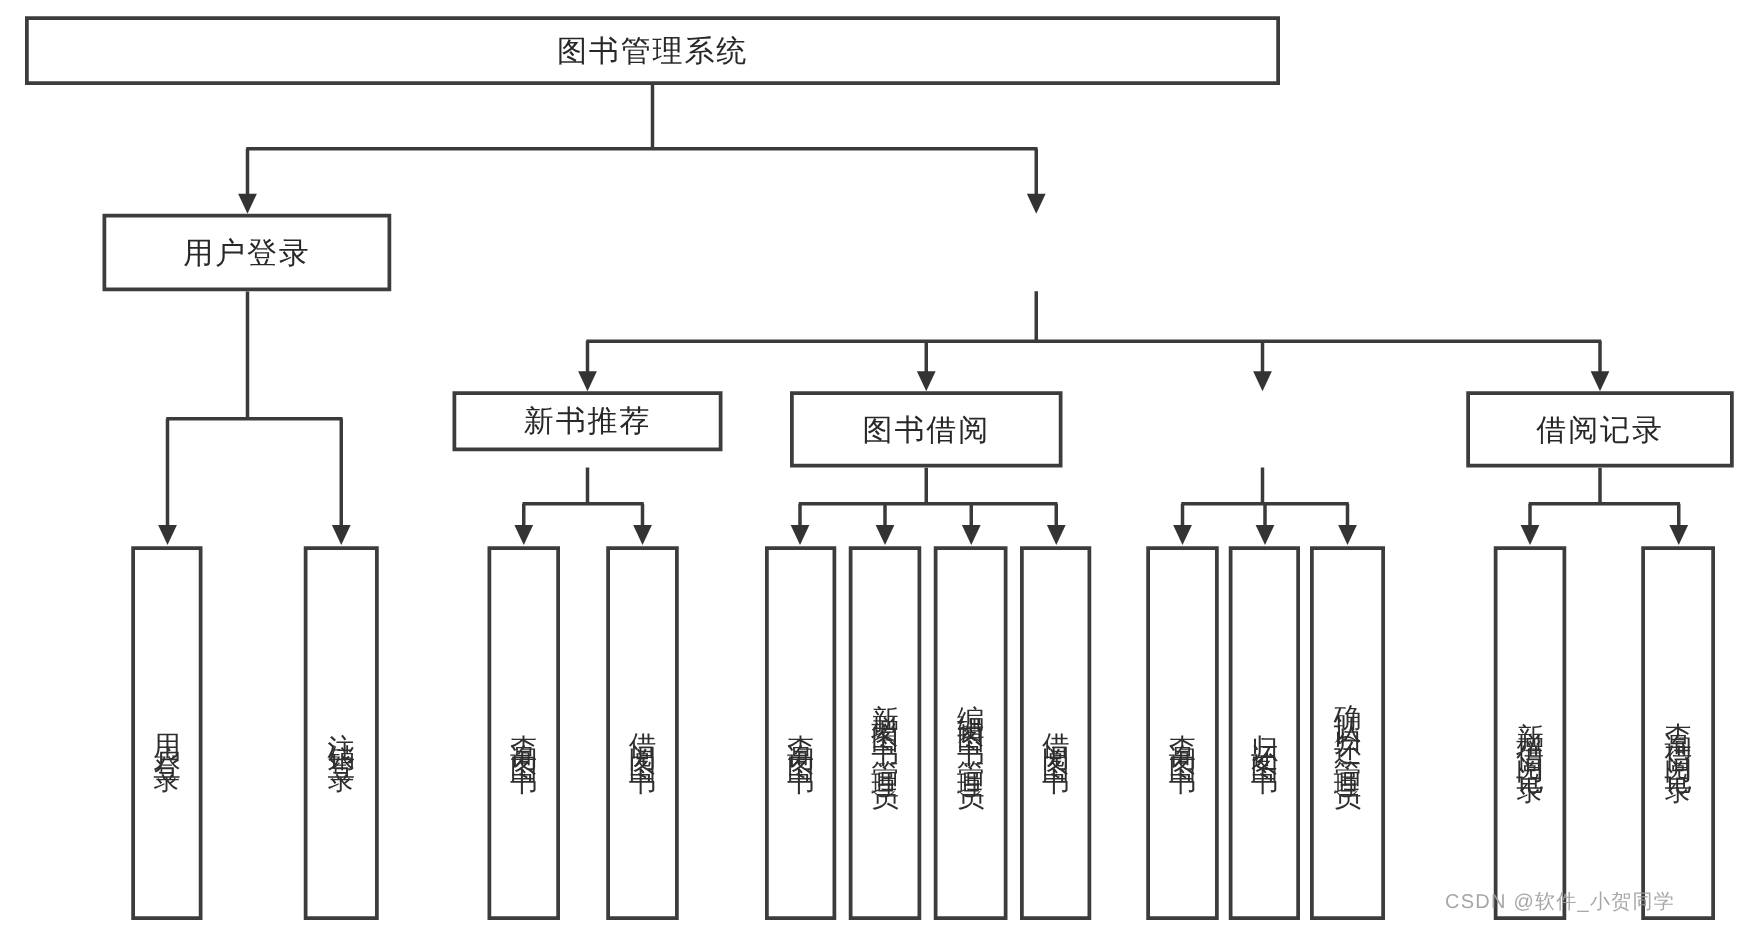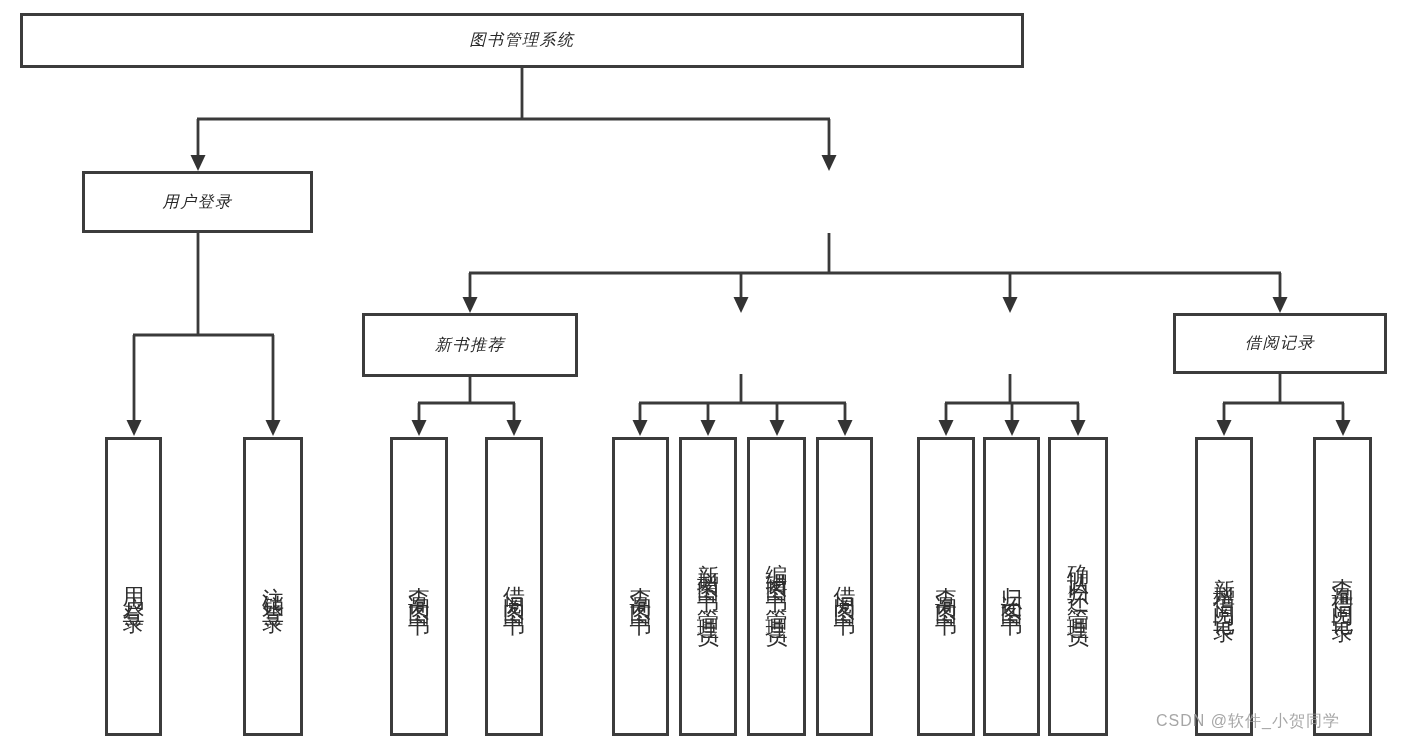--- a/index.html
+++ b/index.html
@@ -7,21 +7,21 @@
   .canvas {
     position:relative; width:1405px; height:747px; background:#ffffff;
     font-family:"Liberation Sans","DejaVu Sans",sans-serif; overflow:hidden;
   }
   .wires { position:absolute; left:0; top:0; width:1405px; height:747px; }
   .node {
     position:absolute; box-sizing:border-box; background:#ffffff;
     border:3px solid #3c3c3c; display:flex; align-items:center; justify-content:center;
     color:#282828;
   }
-  .h-node { font-size:16px; letter-spacing:1.5px; white-space:nowrap;font-style:italic; }
+  .h-node { font-size:24px; letter-spacing:1.5px; white-space:nowrap; }
   .leaf .vtext {
     writing-mode:vertical-rl; text-orientation:mixed;
     font-size:22px; line-height:1.0; letter-spacing:9px; white-space:nowrap;
     color:#2e2e2e;
   }
   .watermark {
     position:absolute; left:1156px; top:711px; width:246px;
     font-size:16px; letter-spacing:1px; color:rgba(158,158,158,0.92);
     white-space:nowrap; z-index:5;
   }
@@ -87,22 +87,25 @@
     </svg>
 
   <div class="node h-node" style="left:20px; top:13px; width:1004px; height:55px;">
     <span>图书管理系统</span>
   </div>
 
   <div class="node h-node" style="left:82px; top:171px; width:231px; height:62px;">
     <span>用户登录</span>
   </div>
 
-  <div class="node h-node" style="left:362px; top:313px; width:216px; height:64px;">
+  <div class="node h-node" style="left:362px; top:313px; width:216px; height:48px;">
     <span>新书推荐</span>
+  </div>
+  <div class="node h-node" style="left:632px; top:313px; width:218px; height:61px;">
+    <span>图书借阅</span>
   </div>
   <div class="node h-node" style="left:1173px; top:313px; width:214px; height:61px;">
     <span>借阅记录</span>
   </div>
 
   <div class="node leaf" style="left:105px; top:437px; width:57px; height:299px;">
     <span class="vtext">用户登录</span>
   </div>
   <div class="node leaf" style="left:243px; top:437px; width:60px; height:299px;">
     <span class="vtext">注销登录</span>

